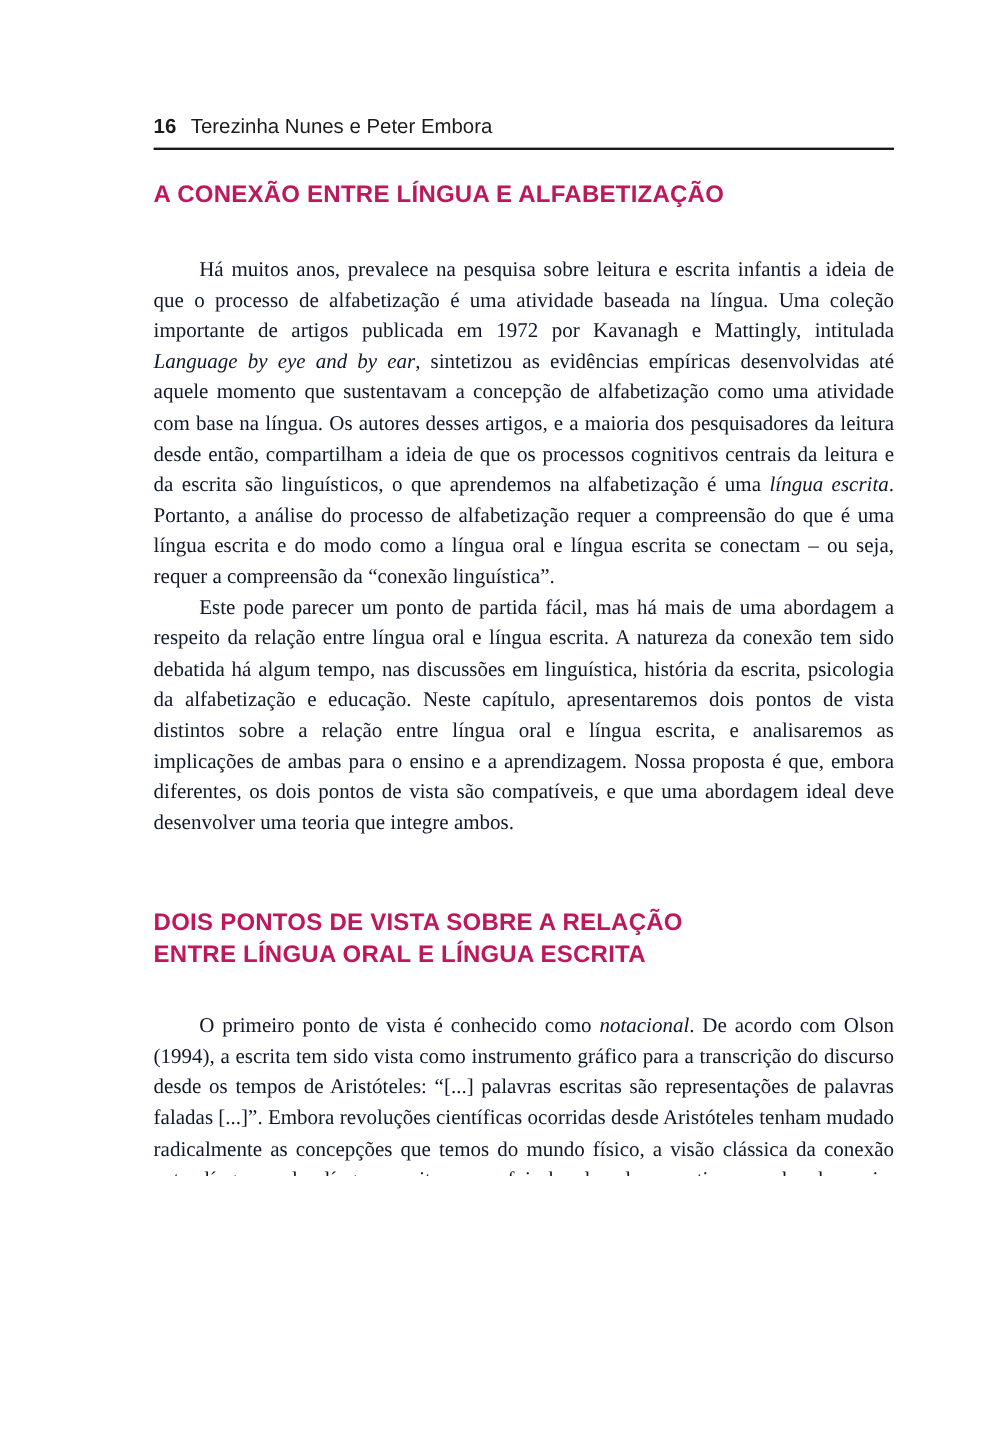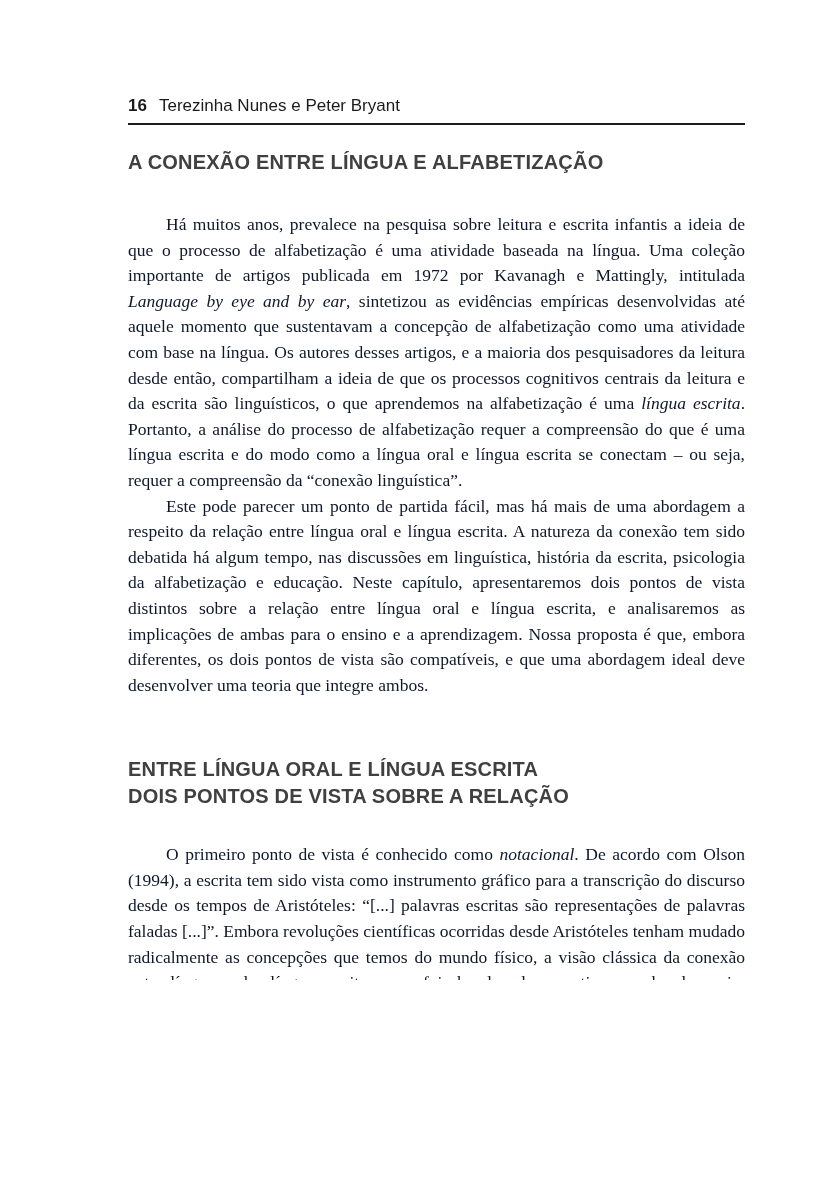--- a/index.html
+++ b/index.html
@@ -32,21 +32,21 @@
   }
   .running-title {
     font-weight: 400;
   }
   .section-heading {
     font-family: "Liberation Sans", sans-serif;
     font-weight: 700;
     font-size: 20px;
     line-height: 27px;
     letter-spacing: 0.2px;
-    color: #404040;
+    color: #be185d;
   }
   .heading-1 {
     margin-top: 24px;
   }
   .heading-2 {
     margin-top: 58px;
   }
   .para-block-1 {
     margin-top: 36px;
   }
@@ -66,34 +66,34 @@
     font-style: italic;
   }
 </style>
 </head>
 <body>
 
 <div class="page">
 
   <div class="running-header">
     <span class="page-number">16</span>
-    <span class="running-title">Terezinha Nunes e Peter Bryant</span>
+    <span class="running-title">Terezinha Nunes e Peter Embora</span>
   </div>
 
   <div class="section-heading heading-1">
     <div>A CONEXÃO ENTRE LÍNGUA E ALFABETIZAÇÃO</div>
   </div>
 
   <div class="para-block-1">
       <p class="body-para"><span>Há muitos anos, prevalece na pesquisa sobre leitura e escrita infantis a ideia de que o processo de alfabetização é uma atividade baseada na língua. Uma coleção importante de artigos publicada em 1972 por Kavanagh e Mattingly, intitulada </span><i>Language by eye and by ear</i><span>, sintetizou as evidências empíricas desenvolvidas até aquele momento que sustentavam a concepção de alfabetização como uma atividade com base na língua. Os autores desses artigos, e a maioria dos pesquisadores da leitura desde então, compartilham a ideia de que os processos cognitivos centrais da leitura e da escrita são linguísticos, o que aprendemos na alfabetização é uma </span><i>língua escrita</i><span>. Portanto, a análise do processo de alfabetização requer a compreensão do que é uma língua escrita e do modo como a língua oral e língua escrita se conectam – ou seja, requer a compreensão da “conexão linguística”.</span></p>
       <p class="body-para"><span>Este pode parecer um ponto de partida fácil, mas há mais de uma abordagem a respeito da relação entre língua oral e língua escrita. A natureza da conexão tem sido debatida há algum tempo, nas discussões em linguística, história da escrita, psicologia da alfabetização e educação. Neste capítulo, apresentaremos dois pontos de vista distintos sobre a relação entre língua oral e língua escrita, e analisaremos as implicações de ambas para o ensino e a aprendizagem. Nossa proposta é que, embora diferentes, os dois pontos de vista são compatíveis, e que uma abordagem ideal deve desenvolver uma teoria que integre ambos.</span></p>
     </div>
 
   <div class="section-heading heading-2">
+    <div>DOIS PONTOS DE VISTA SOBRE A RELAÇÃO</div>
     <div>ENTRE LÍNGUA ORAL E LÍNGUA ESCRITA</div>
-    <div>DOIS PONTOS DE VISTA SOBRE A RELAÇÃO</div>
   </div>
 
   <div class="para-block-2">
       <p class="body-para"><span>O primeiro ponto de vista é conhecido como </span><i>notacional</i><span>. De acordo com Olson (1994), a escrita tem sido vista como instrumento gráfico para a transcrição do discurso desde os tempos de Aristóteles: “[...] palavras escritas são representações de palavras faladas [...]”. Embora revoluções científicas ocorridas desde Aristóteles tenham mudado radicalmente as concepções que temos do mundo físico, a visão clássica da conexão entre língua oral e língua escrita nunca foi abandonada e continua recebendo apoio, explícito ou implícito, de linguistas (BLOOMFIELD, 1933; MATTINGLY, 1972; SAUSSURE, 1983), historiadores (DIRINGER, 1968; GELB, 1963; SAMPSON, 1985), psicólogos (COSSU, 1999; FRITH, 1985; TREIMAN, 1993) e educadores (ISAACS, 1930; MONTESSORI, 1991).</span></p>
     </div>
 
 </div>
 
 </body></html>

